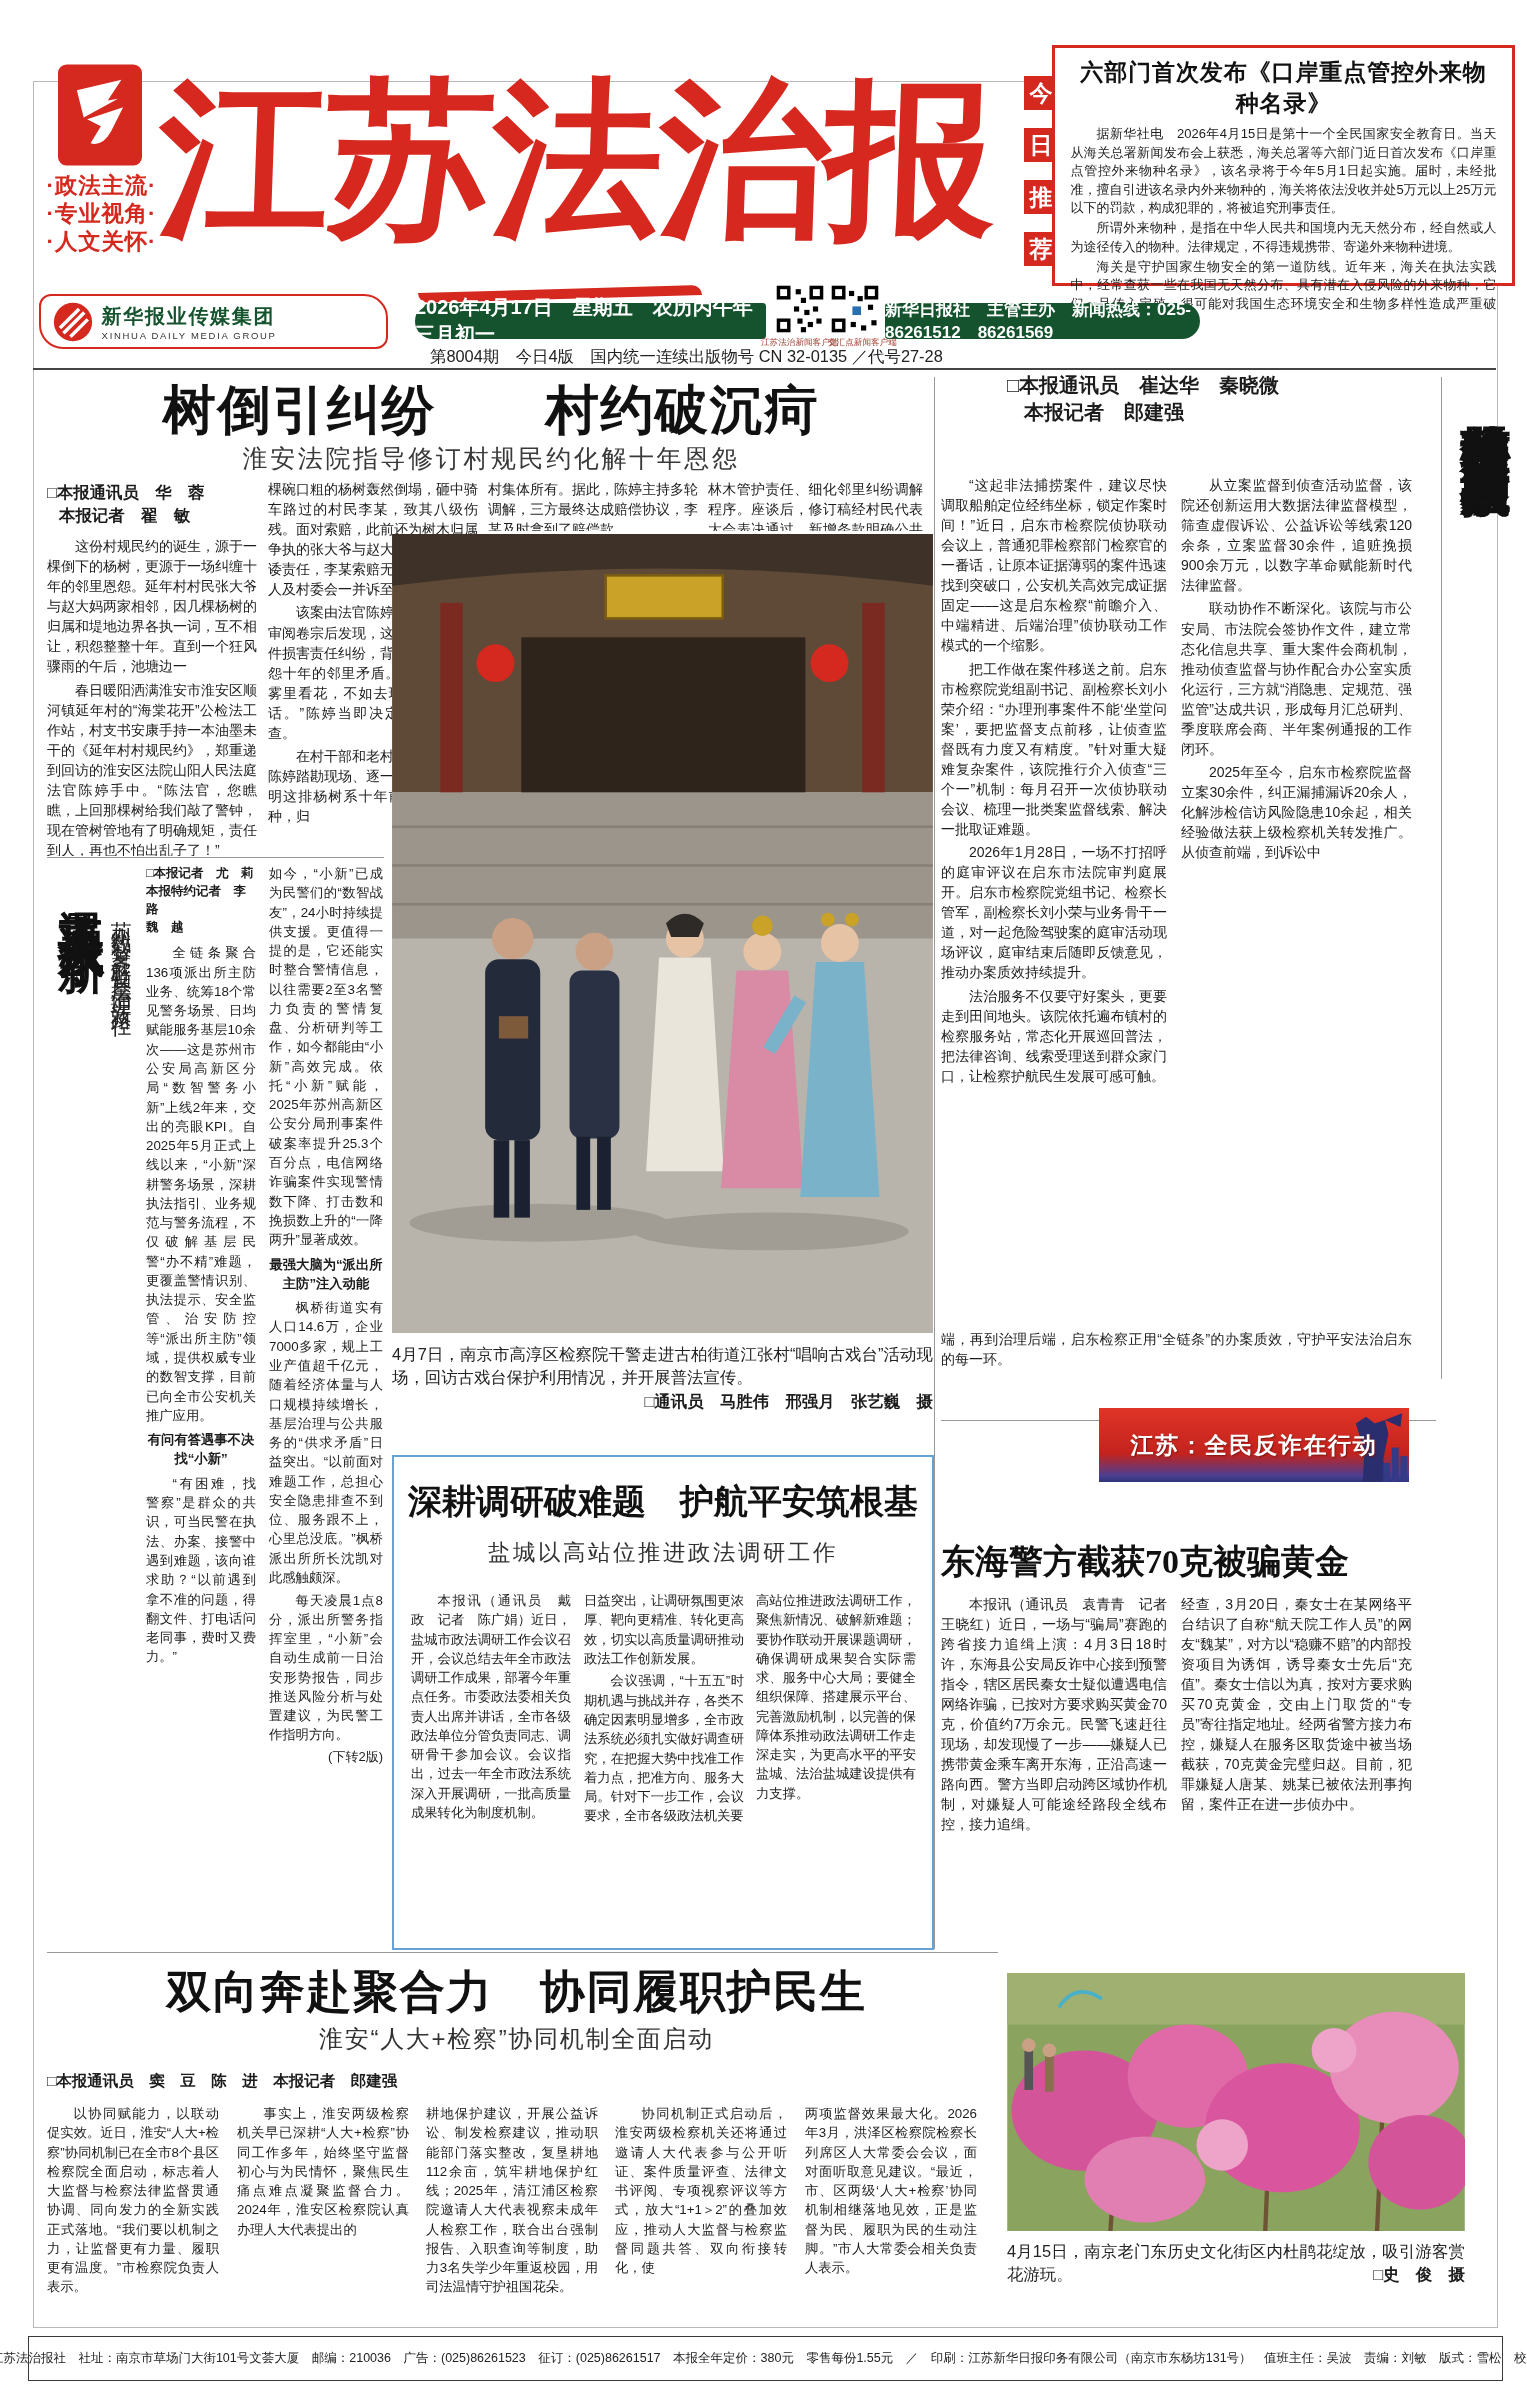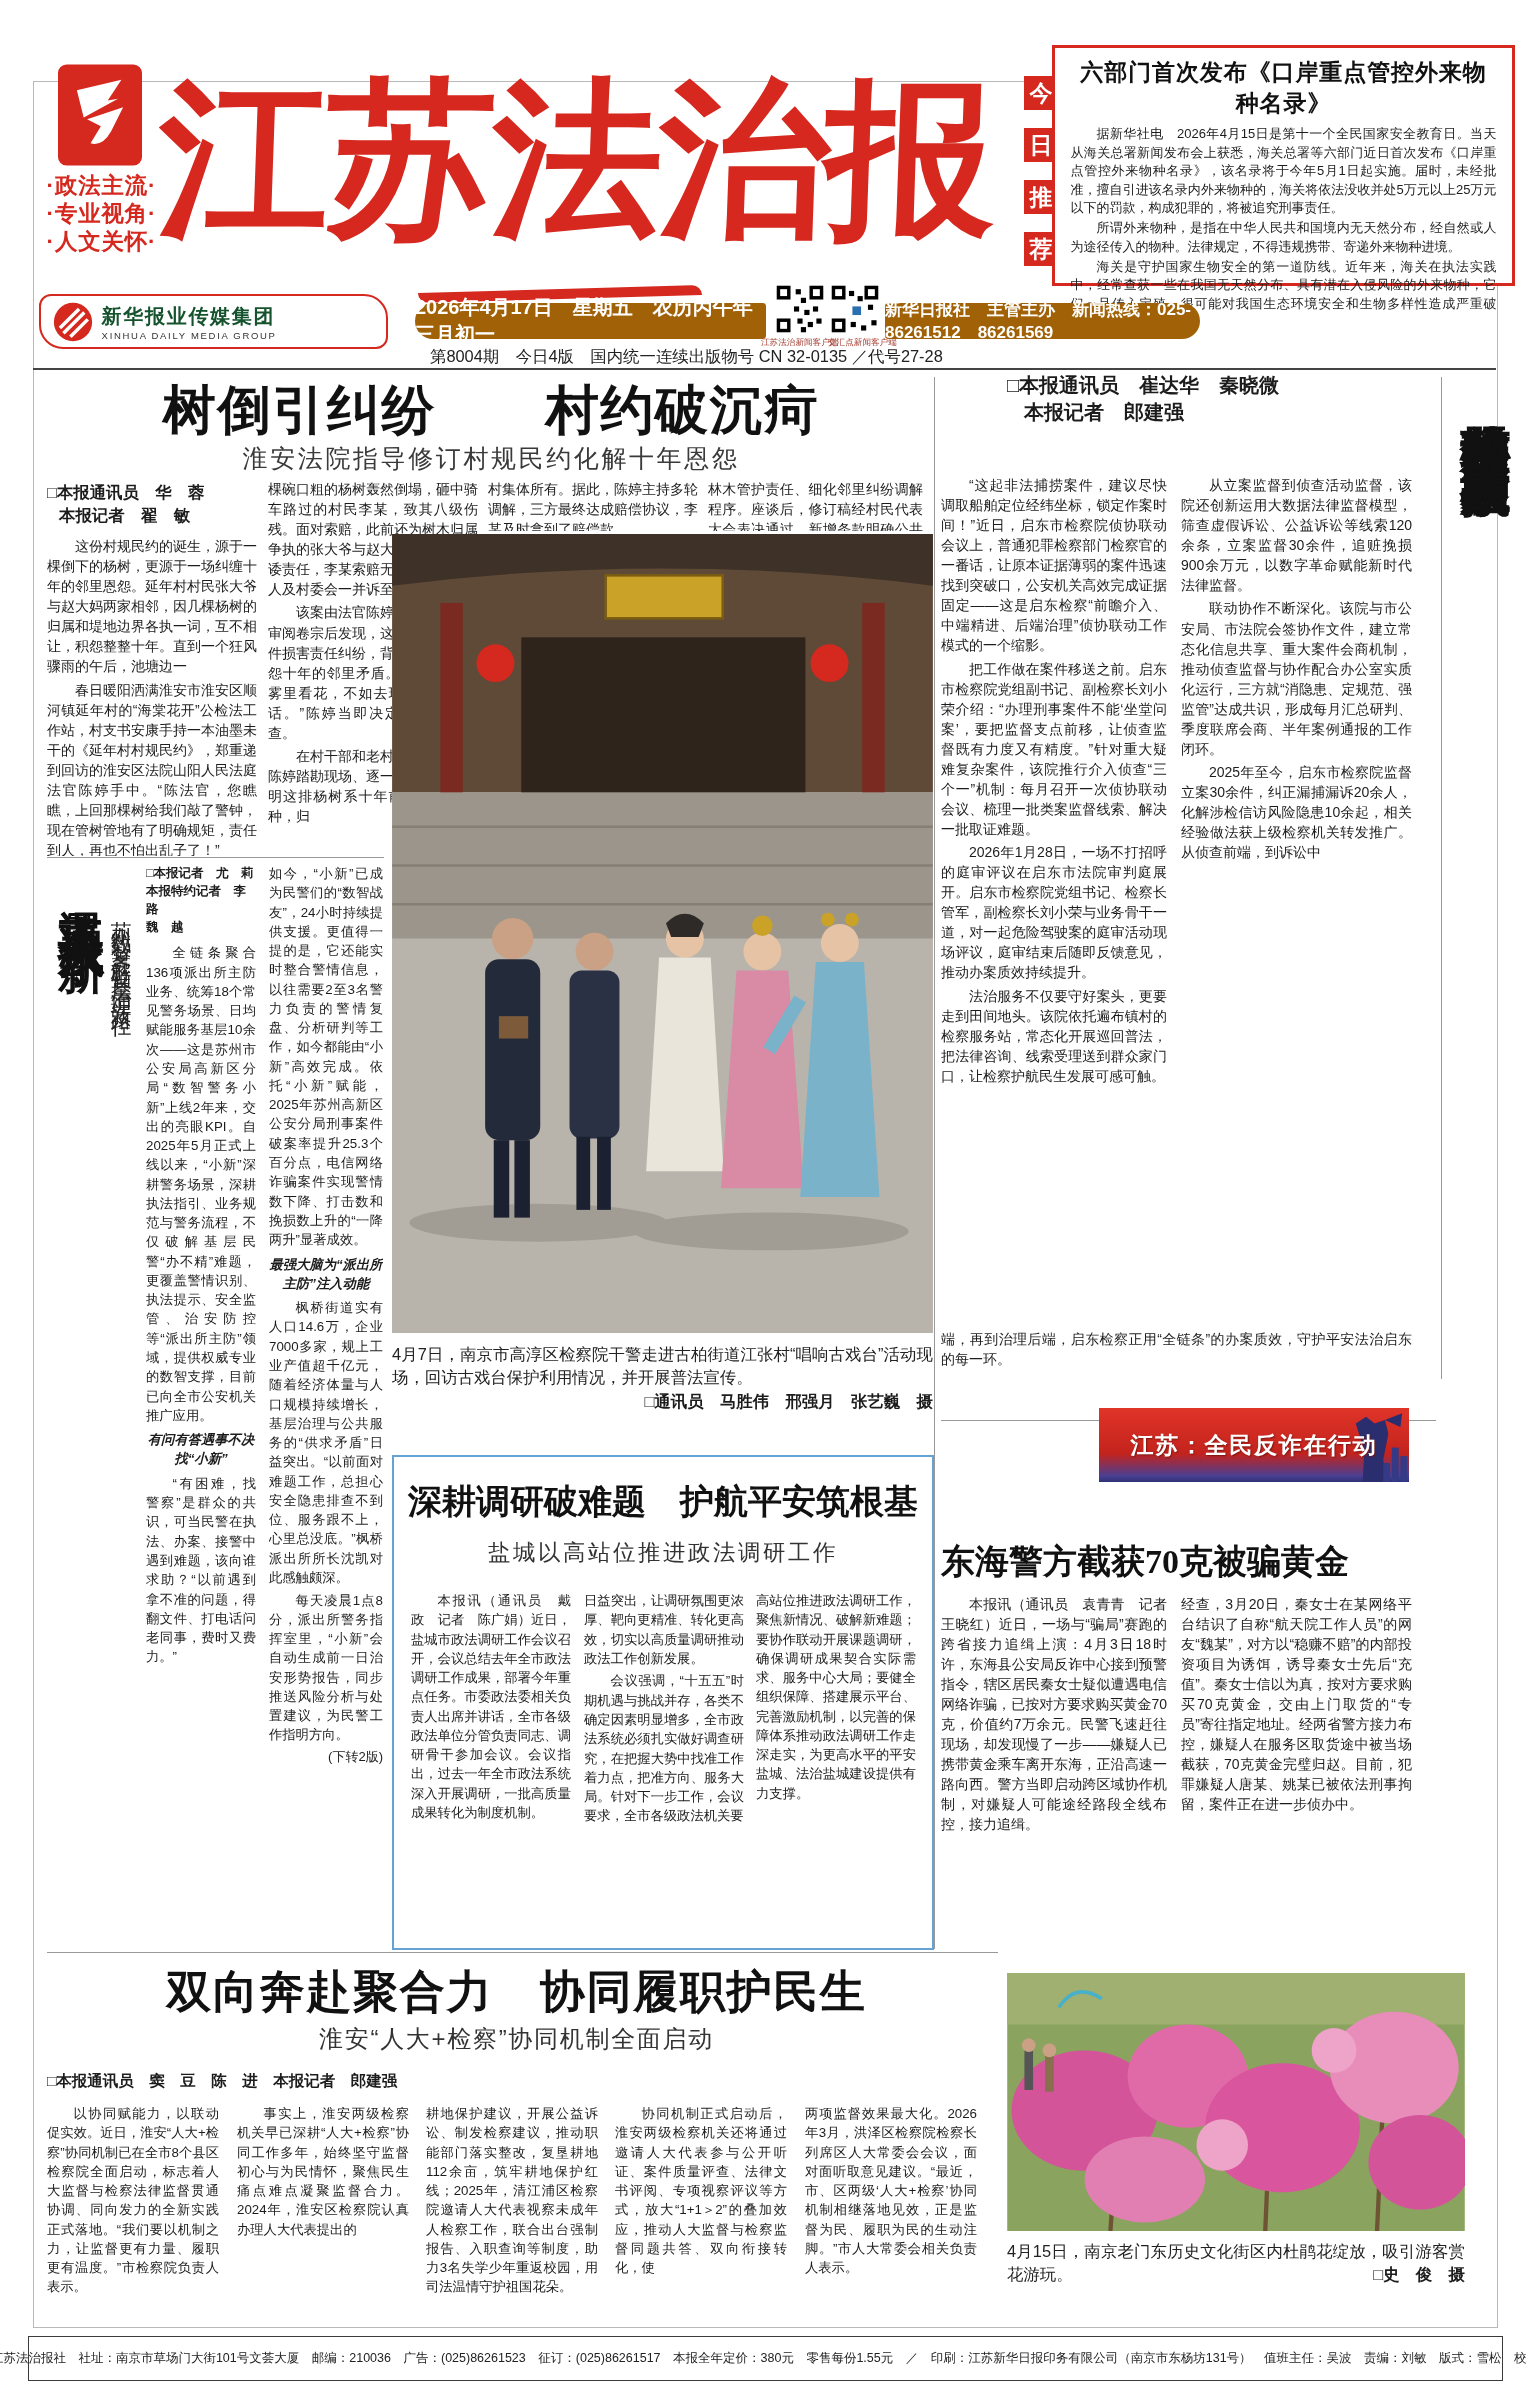--- a/index.html
+++ b/index.html
@@ -8,34 +8,34 @@
   .abs{position:absolute;}
   .hd{font-family:"Liberation Serif","DejaVu Serif",serif;font-weight:900;color:#111;}
   .frame{border:0.9px solid #b9b9b9;}
   .para{margin:0 0 3.4px 0;text-indent:2em;text-align:justify;}
   .para.noind{text-indent:0;}
   .col{position:absolute;overflow:hidden;}
   .body17{font-size:14px;line-height:1.43;}
   .body15{font-size:13.3px;line-height:1.45;}
   .vert{writing-mode:vertical-rl;text-orientation:upright;}
   .byline{font-family:"Liberation Serif","DejaVu Serif",serif;}
-  .subhead{font-weight:bold;text-align:center;margin:5.2px 0;font-style:italic;}
+  .subhead{font-weight:bold;text-align:center;margin:5.2px 0;}
   .rule{position:absolute;background:#444;}
   .rule-light{position:absolute;background:#999;}
   
   .slogan{font-size:22.4px;font-weight:bold;color:#d5281e;line-height:1.25;letter-spacing:0.9px;}
   .paper-title{font-size:170px;line-height:237px;color:#d6281e;font-family:"Liberation Serif","DejaVu Serif",serif;
                font-weight:900;letter-spacing:-3.4px;transform:skewX(-2deg);white-space:nowrap;}
   .rec-sq{width:34px;height:34px;background:#d5281e;color:#fff;font-weight:bold;font-size:23px;
           display:flex;align-items:center;justify-content:center;margin-bottom:18px;}
   .recbox{border:3.4px solid #d5281e;background:#fff;padding:6.9px 15.5px 5.2px 15.5px;box-sizing:border-box;}
   .recbox h2{margin:1.7px 0 6.9px 0;font-size:23px;text-align:center;letter-spacing:0.9px;}
   .recbox p{font-size:13px;line-height:1.42;margin:0 0 1.7px 0;text-indent:2em;text-align:justify;}
   
-  .graybar{background:#a16207;color:#fff;font-weight:bold;display:flex;align-items:center;justify-content:center;}
+  .graybar{background:#14532d;color:#fff;font-weight:bold;display:flex;align-items:center;justify-content:center;}
   .orgbox{border:2.6px solid #d5281e;border-radius:12px 24px 12px 24px;background:#fff;display:flex;align-items:center;
           padding:3.4px 12px;box-sizing:border-box;gap:8.6px;}
   .qrlabel{font-size:8.6px;color:#a23b2e;white-space:nowrap;}
   
   .banner{background:linear-gradient(180deg,#e03428 0%,#c3231d 62%,#4a3f93 92%,#2e3277 100%);
           display:flex;align-items:center;justify-content:center;position:relative;overflow:hidden;}
   .banner span{color:#fff;font-size:23px;font-weight:900;letter-spacing:1.7px;z-index:2;
                font-family:"Liberation Serif","DejaVu Serif",serif;text-shadow:0.9px 0.9px 1.7px #7a1511;}
   .bluebox{border:2.6px solid #66a3d2;box-sizing:border-box;background:#fff;}
   .caption{font-size:16.4px;line-height:1.42;text-align:justify;color:#222;}

